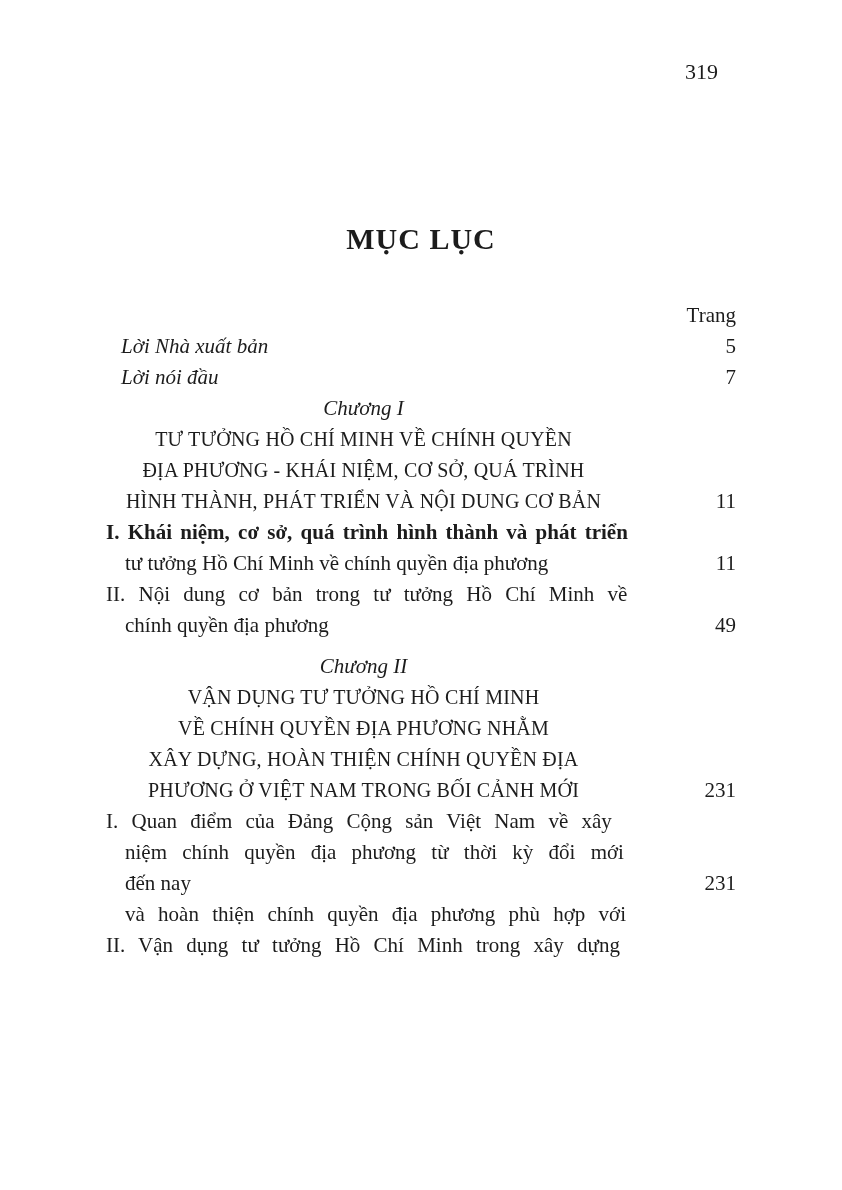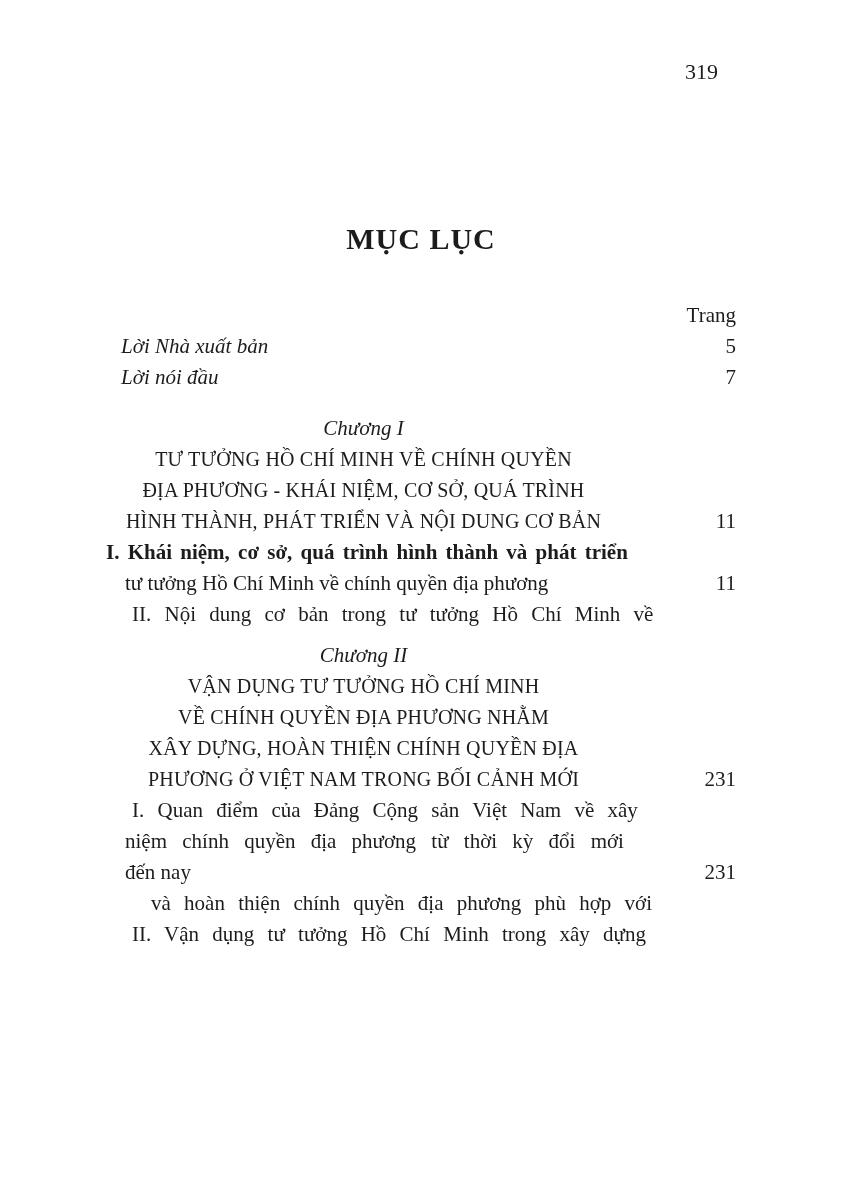--- a/index.html
+++ b/index.html
@@ -39,21 +39,21 @@
     width: 630px;
     font-size: 21px;
     line-height: 31px;
   }
   .trang { text-align: right; }
   .row { display: flex; justify-content: space-between; align-items: baseline; }
   .txt { white-space: nowrap; }
   .it { font-style: italic; }
   .fm-pad { padding-left: 15px; }
   .pg { white-space: nowrap; }
-  .ch1 { margin-top: 20px; }
+  .ch1 { margin-top: 0; }
   .ch2 { margin-top: 10px; }
   .bm-block { margin-top: 8px; }
   .ch-label {
     font-style: italic;
     text-align: center;
     padding-right: 115px;
   }
   .ch-line {
     position: relative;
     text-align: center;
@@ -65,21 +65,21 @@
   .ch-line .pg {
     position: absolute;
     right: 0;
     top: 0;
     font-size: 21px;
     letter-spacing: 0;
   }
   .line { white-space: nowrap; }
   .ind { padding-left: 19px; }
   .ws3 { word-spacing: 3px; font-weight: bold; }
-  .ws8 { word-spacing: 8px; margin-left: 26px; }
+  .ws8 { word-spacing: 8px; }
   .ws10 { word-spacing: 10px; }
 </style>
 </head>
 <body>
 
 <div class="page">
 
   <div class="folio">319</div>
 
   <h1 class="title">MỤC LỤC</h1>
@@ -111,20 +111,24 @@
     <div class="sec">
       <div class="line ws3">I. Khái niệm, cơ sở, quá trình hình thành và phát triển</div>
       <div class="row">
         <span class="txt ind">tư tưởng Hồ Chí Minh về chính quyền địa phương</span>
         <span class="pg">11</span>
       </div>
     </div>
 
     <div class="sec">
       <div class="line ws8">II. Nội dung cơ bản trong tư tưởng Hồ Chí Minh về</div>
+      <div class="row">
+        <span class="txt ind">chính quyền địa phương</span>
+        <span class="pg">49</span>
+      </div>
     </div>
 
     <div class="ch2">
       <div class="ch-label">Chương II</div>
       <div class="ch-line">VẬN DỤNG TƯ TƯỞNG HỒ CHÍ MINH</div>
       <div class="ch-line">VỀ CHÍNH QUYỀN ĐỊA PHƯƠNG NHẰM</div>
       <div class="ch-line">XÂY DỰNG, HOÀN THIỆN CHÍNH QUYỀN ĐỊA</div>
       <div class="ch-line">
         <span>PHƯƠNG Ở VIỆT NAM TRONG BỐI CẢNH MỚI</span>
         <span class="pg">231</span>

